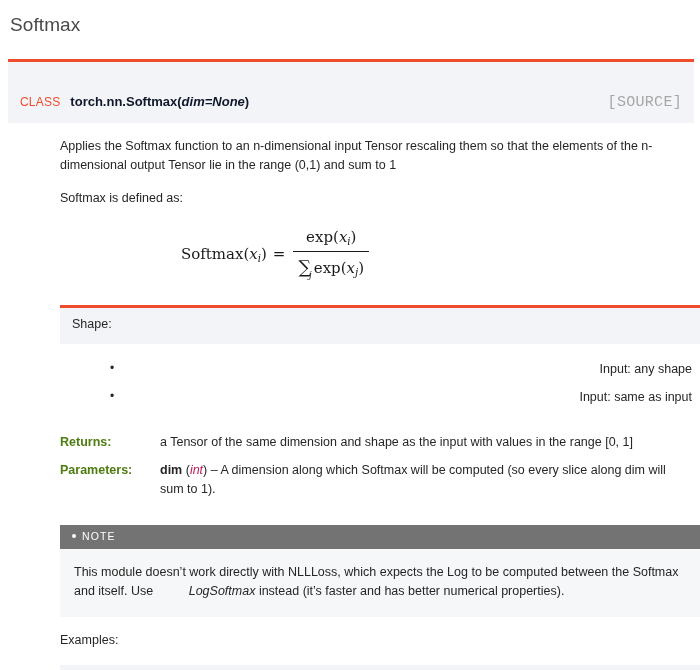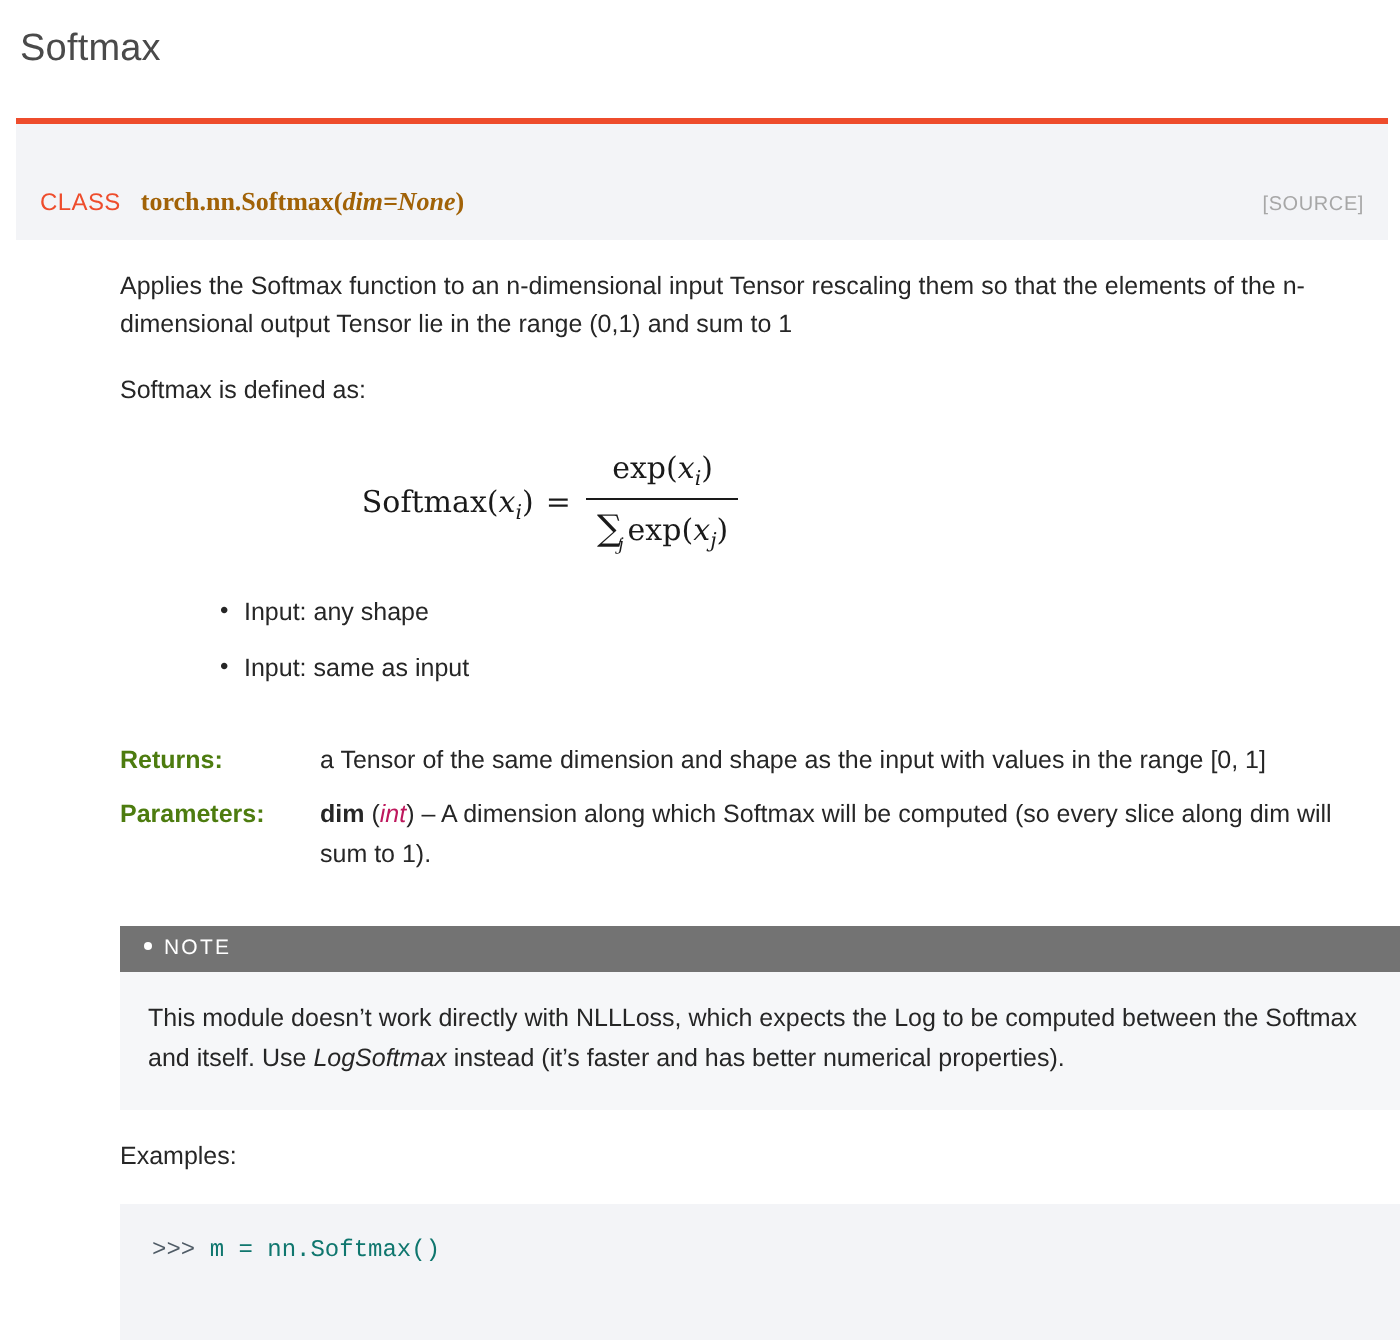--- a/index.html
+++ b/index.html
@@ -41,37 +41,37 @@
   }
   .sig-class-tag {
     color: #ee4c2c;
     font-size: 12px;
     font-family: "Liberation Sans", sans-serif;
     letter-spacing: .2px;
     margin-right: 10px;
     flex: 0 0 auto;
   }
   .sig-name {
-    font-family: Liberation Serif, serif;
+    font-family: Liberation Sans, sans-serif;
     font-weight: bold;
     font-size: 13px;
-    color: #a16207;
+    color: #0f172a;
     flex: 1 1 auto;
     white-space: nowrap;
   }
   .sig-name .paren { font-weight: bold; }
   .sig-name .param-italic {
     font-style: italic;
     font-weight: bold;
   }
   .sig-source {
     flex: 0 0 auto;
     color: #a7a7a7;
-    font-size: 10px;
-    font-family: Liberation Sans, sans-serif;
+    font-size: 15px;
+    font-family: Liberation Mono, monospace;
     text-decoration: none;
     letter-spacing: .3px;
   }
 
   
   .content {
     padding-left: 60px;
     padding-right: 8px;
   }
   p.para {
@@ -139,20 +139,21 @@
     background: #f3f4f7;
     padding: 7px 0 9px 12px;
     margin-right: -8px;
   }
   .shape-label { font-size: 12.5px; color: #262626; }
 
   ul.shape-list {
     margin: 16px 0 0 0;
     padding-left: 62px;
     list-style: none;
+    text-align: right;
   }
   ul.shape-list li {
     position: relative;
     margin-bottom: 9px;
   }
   ul.shape-list li::before {
     content: "\2022";
     position: absolute;
     left: -12px;
     top: -1px;
@@ -203,21 +204,21 @@
     width: 4px;
     height: 4px;
     border-radius: 50%;
     background: #ffffff;
     vertical-align: 2px;
     margin-right: 6px;
   }
   .note-body {
     padding: 14px 16px 16px 14px;
   }
-  .note-body .ital { font-style: italic; }
+  .note-body .ital { font-style: italic; margin-left: 32px; }
 
   
   .examples-label { margin-top: 22px; }
   .codeblock {
     margin: 14px 0 0 0;
     margin-right: -8px;
     background: #f3f4f7;
     padding: 14px 14px 18px 16px;
     font-family: "Liberation Mono", monospace;
     font-size: 12px;
@@ -244,20 +245,23 @@
 
 <div class="content">
 
   <p class="para">Applies the Softmax function to an n-dimensional input Tensor rescaling them so that the elements of the n-dimensional output Tensor lie in the range (0,1) and sum to 1</p>
   <p class="para tight">Softmax is defined as:</p>
 
   <div class="math-block">
     <span class="math"><span class="lhs"><span>Softmax</span><span>(</span><span class="mi">x</span><span class="sub">i</span><span>)</span></span><span class="op">=</span><span class="frac"><span class="num"><span>exp</span><span>(</span><span class="mi">x</span><span class="sub">i</span><span>)</span></span><span class="den"><span class="bigsum">∑</span><span class="sumsub">j</span><span>exp</span><span>(</span><span class="mi">x</span><span class="sub">j</span><span>)</span></span></span></span>
   </div>
 
+  <div class="shape-band">
+    <span class="shape-label">Shape:</span>
+  </div>
   <ul class="shape-list">
     <li>Input: any shape</li>
     <li>Input: same as input</li>
   </ul>
 
   <div class="fields">
     <div class="field-row">
       <div class="field-label">Returns:</div>
       <div class="field-body">a Tensor of the same dimension and shape as the input with values in the range [0, 1]</div>
     </div>

